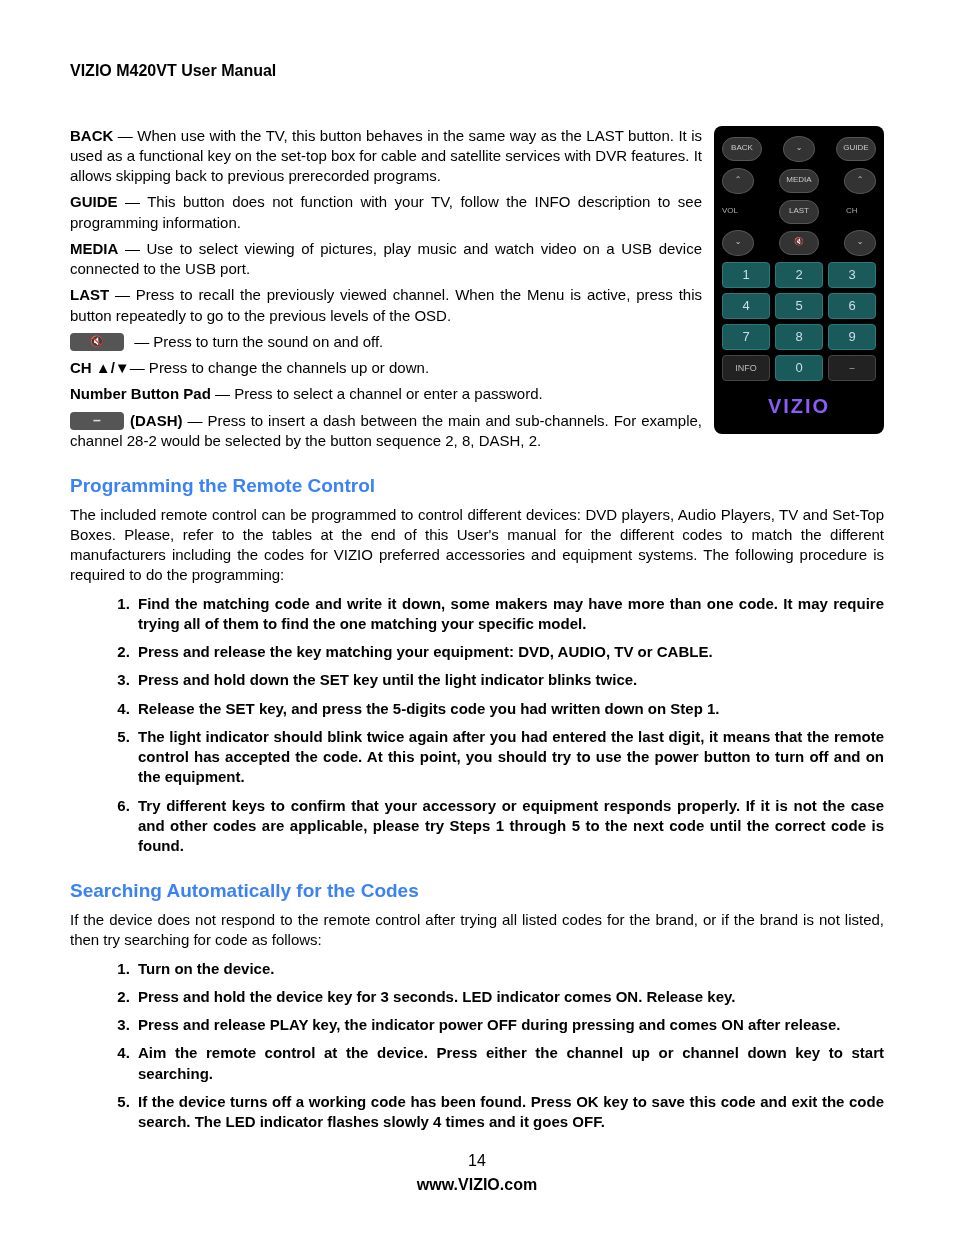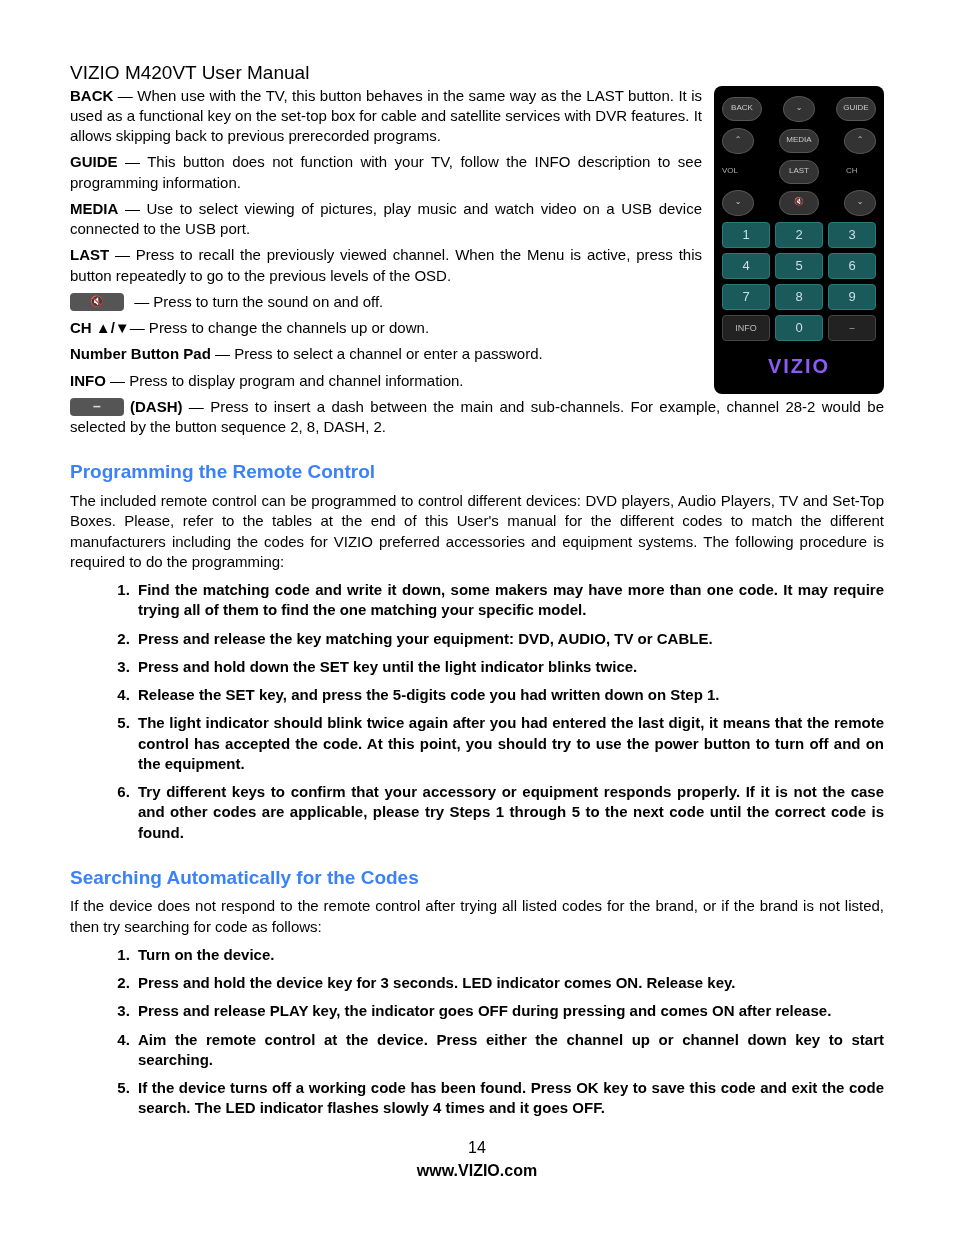--- a/index.html
+++ b/index.html
@@ -7,21 +7,23 @@
     font-family: Arial, Helvetica, sans-serif;
     font-size: 15px;
     color: #000;
     background: #fff;
     width: 954px;
     margin: 0 auto;
     padding: 60px 70px 40px 70px;
     line-height: 1.35;
   }
   .header {
-    font-size: 19px;
+    font-size: 16px;
+    margin-bottom: 44px;
+    font-weight: bold;
   }
   .content-top {
     position: relative;
   }
   .remote-figure {
     float: right;
     width: 170px;
     margin-left: 12px;
   }
   .definitions p {
@@ -150,42 +152,41 @@
   </div>
 
   <div class="definitions">
     <p><span class="kw">BACK</span><span> — When use with the TV, this button behaves in the same way as the LAST button. It is used as a functional key on the set-top box for cable and satellite services with DVR features. It allows skipping back to previous prerecorded programs.</span></p>
     <p><span class="kw">GUIDE</span><span> — This button does not function with your TV, follow the INFO description to see programming information.</span></p>
     <p><span class="kw">MEDIA</span><span> — Use to select viewing of pictures, play music and watch video on a USB device connected to the USB port.</span></p>
     <p><span class="kw">LAST</span><span> — Press to recall the previously viewed channel. When the Menu is active, press this button repeatedly to go to the previous levels of the OSD.</span></p>
     <p><span class="inline-icon mute"></span><span> —  Press to turn the sound on and off.</span></p>
     <p><span class="kw">CH ▲/▼</span><span>— Press to change the channels up or down.</span></p>
     <p><span class="kw">Number Button Pad</span><span> — Press to select a channel or enter a password.</span></p>
-    <p><span class="kw">INFO</span><span> — Press to display program and channel information.</span></p>
     <p><span class="inline-icon dash"></span><span class="kw">(DASH)</span><span> — Press to insert a dash between the main and sub-channels. For example, channel 28-2 would be selected by the button sequence 2, 8, DASH, 2.</span></p>
   </div>
 </div>
 
 <h2 class="section">Programming the Remote Control</h2>
 <p class="para">The included remote control can be programmed to control different devices: DVD players, Audio Players, TV and Set-Top Boxes. Please, refer to the tables at the end of this User's manual for the different codes to match the different manufacturers including the codes for VIZIO preferred accessories and equipment systems. The following procedure is required to do the programming:</p>
 <ol class="steps">
   <li>Find the matching code and write it down, some makers may have more than one code. It may require trying all of them to find the one matching your specific model.</li>
   <li>Press and release the key matching your equipment: DVD, AUDIO, TV or CABLE.</li>
   <li>Press and hold down the SET key until the light indicator blinks twice.</li>
   <li>Release the SET key, and press the 5-digits code you had written down on Step 1.</li>
   <li>The light indicator should blink twice again after you had entered the last digit, it means that the remote control has accepted the code. At this point, you should try to use the power button to turn off and on the equipment.</li>
   <li>Try different keys to confirm that your accessory or equipment responds properly. If it is not the case and other codes are applicable, please try Steps 1 through 5 to the next code until the correct code is found.</li>
 </ol>
 
 <h2 class="section">Searching Automatically for the Codes</h2>
 <p class="para">If the device does not respond to the remote control after trying all listed codes for the brand, or if the brand is not listed, then try searching for code as follows:</p>
 <ol class="steps">
   <li>Turn on the device.</li>
   <li>Press and hold the device key for 3 seconds. LED indicator comes ON. Release key.</li>
-  <li>Press and release PLAY key, the indicator goes OFF during pressing and comes ON after release.</li>
+  <li>Press and release PLAY key, the indicator power OFF during pressing and comes ON after release.</li>
   <li>Aim the remote control at the device. Press either the channel up or channel down key to start searching.</li>
   <li>If the device turns off a working code has been found. Press OK key to save this code and exit the code search. The LED indicator flashes slowly 4 times and it goes OFF.</li>
 </ol>
 
 <div class="footer">
   <div class="pnum">14</div>
   <div class="url">www.VIZIO.com</div>
 </div>
 
 </body></html>

